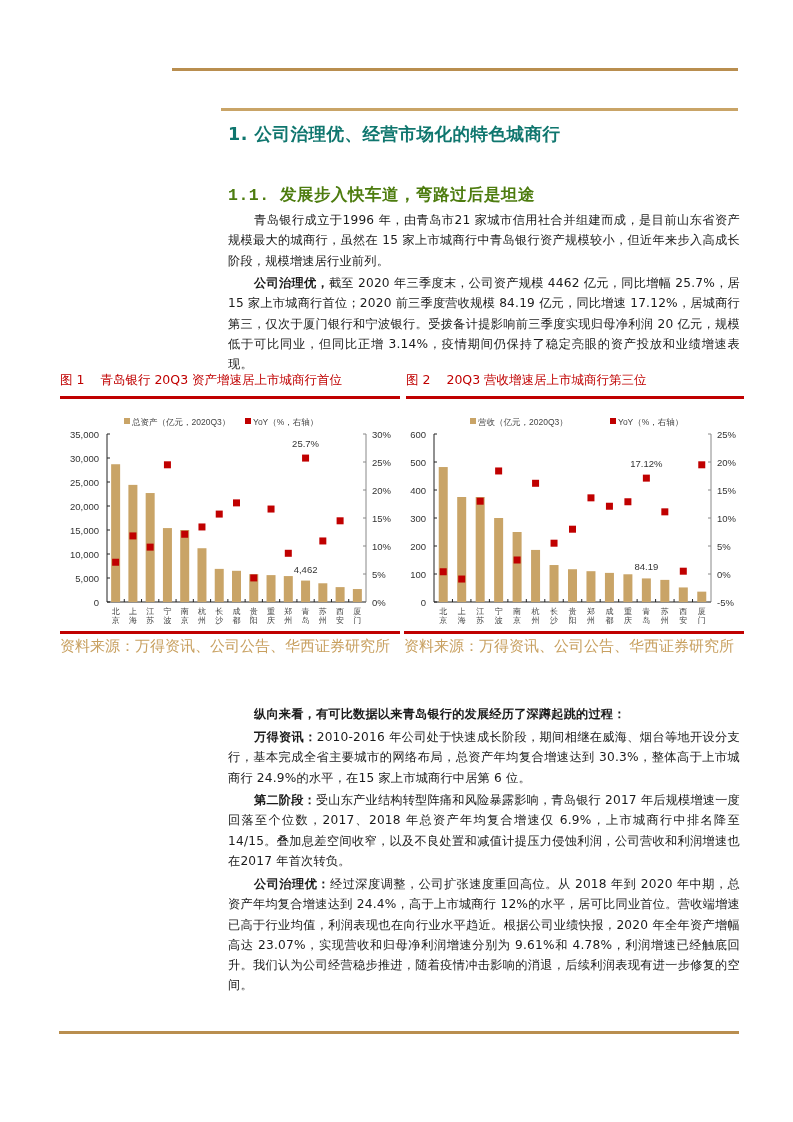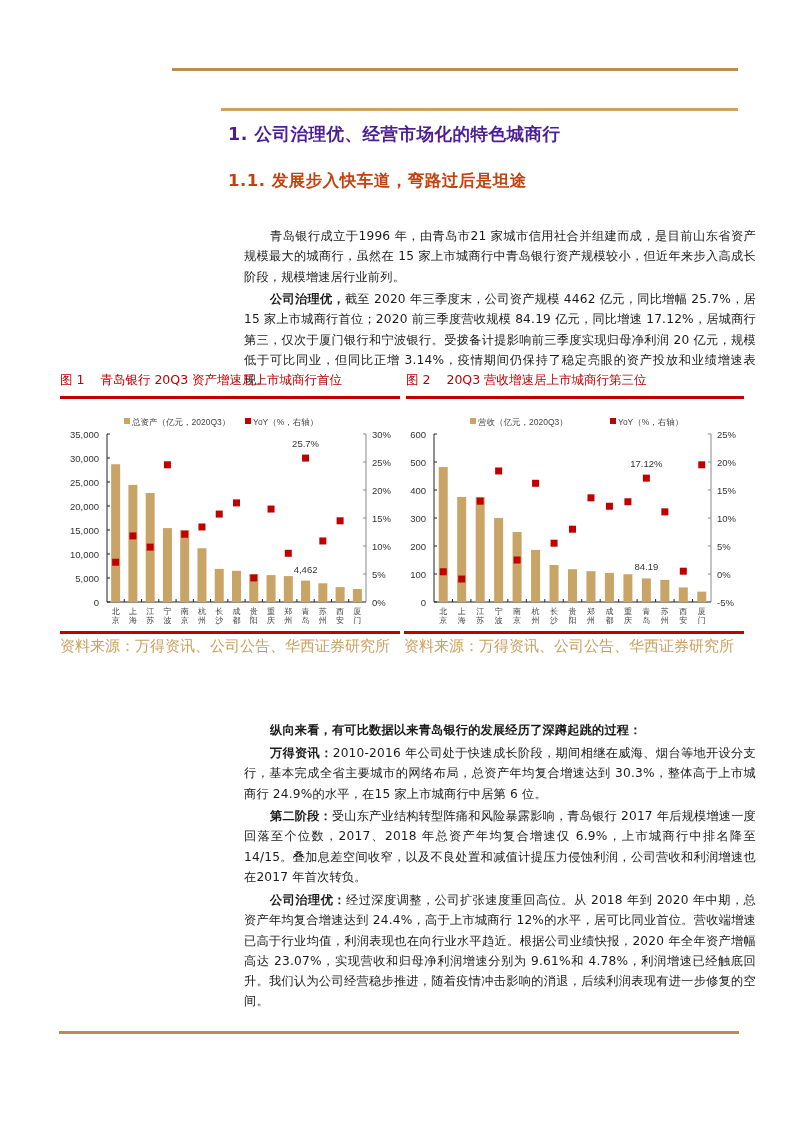--- a/index.html
+++ b/index.html
@@ -1,22 +1,22 @@
 <!DOCTYPE html>
 <html><head>
 <meta charset="utf-8">
 <style>
   html, body { margin: 0; padding: 0; background: #ffffff; }
   body { width: 793px; height: 1122px; position: relative; overflow: hidden;
          font-family: "DejaVu Sans", "Liberation Sans", sans-serif; color: #1a1a1a; }
   .rule { position: absolute; background: #b98e4f; }
-  .h1 { position: absolute; left: 228px; top: 122px; font-size: 17.5px; font-weight: bold; color: #4c1d95; letter-spacing: 0.5px; }
-  .h2 { position: absolute; left: 228px; top: 170px; font-size: 16.5px; font-weight: bold; color: #c2410c; letter-spacing: 0.5px; }
+  .h1 { position: absolute; left: 228px; top: 122px; font-size: 17.5px; font-weight: bold; color: #0f766e; letter-spacing: 0.5px; }
+  .h2 { position: absolute; left: 228px; top: 184px; font-size: 16.5px; font-weight: bold; color: #4d7c0f; letter-spacing: 0.5px; font-family: Liberation Mono, monospace; }
   .para { position: absolute; left: 228px; width: 512px; font-size: 12.2px; line-height: 20.3px;
-          text-align: justify; text-indent: 26px; margin: 16px; letter-spacing: 0.2px; }
+          text-align: justify; text-indent: 26px; margin: 0; letter-spacing: 0.2px; }
   .para b { font-weight: bold; }
   .fig { position: absolute; top: 372px; }
   .fig-title { font-size: 12.5px; color: #c00000; height: 22px; white-space: nowrap; }
   .fig-title .num { margin-right: 16px; text-align: right; }
   .fig-rule { height: 3px; background: #c00000; margin-top: 2px; }
   .fig-source { position: absolute; font-size: 15px; color: #c8a060; white-space: nowrap; }
   .fig-bottom-rule { position: absolute; height: 3px; background: #c00000; }
   svg text { font-family: "Liberation Sans", "DejaVu Sans", sans-serif; }
 </style>
 </head>

